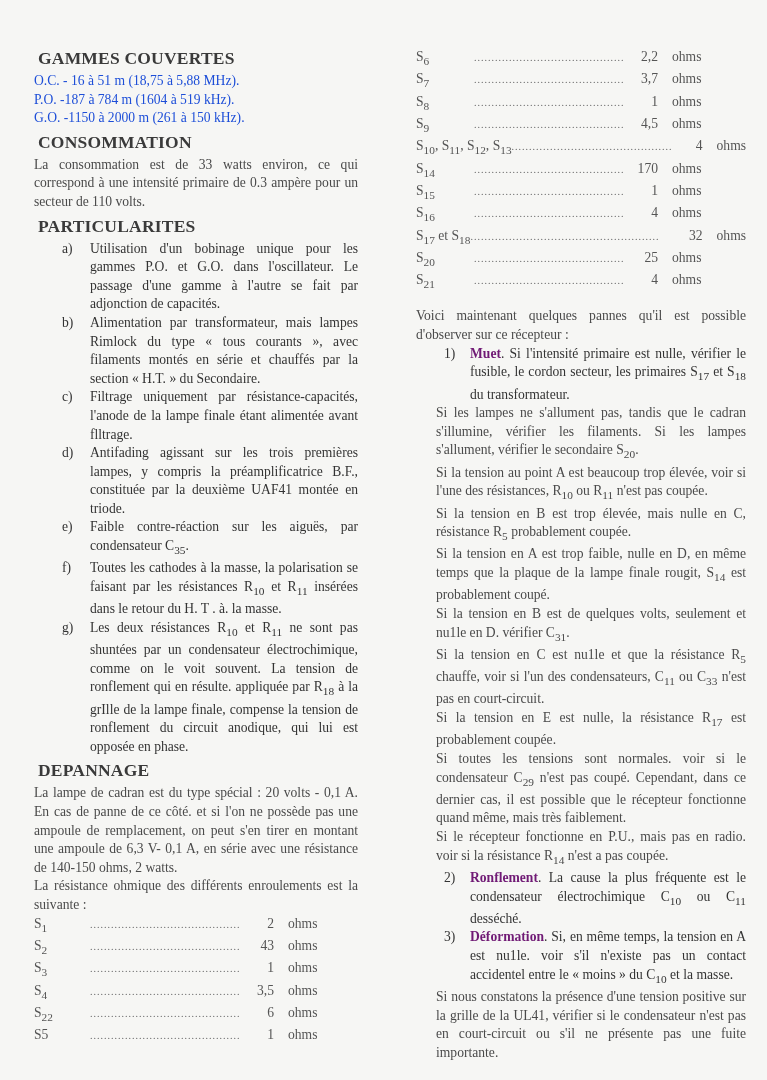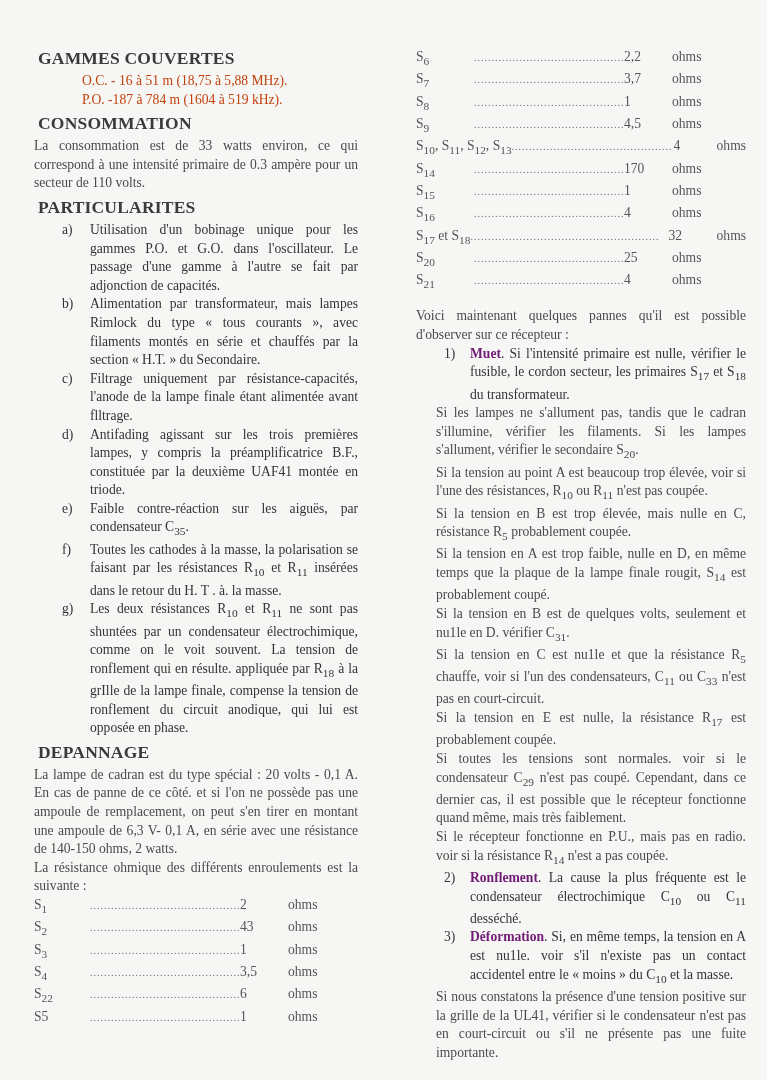--- a/index.html
+++ b/index.html
@@ -12,49 +12,50 @@
   }
   .col { position: absolute; top: 44px; }
   .left { left: 34px; width: 324px; }
   .right { left: 416px; width: 330px; }
   h2 {
     font-size: 17.5px; font-weight: bold; margin: 4px; line-height: 20px;
     letter-spacing: 0.2px; color: #3a3a3a;
   }
   p { margin: 0; font-size: 13.6px; line-height: 18.6px; text-align: justify; }
   .plain { color: #4a4a4a; }
-  .range p { color: #c2410c; margin-left: 48px; }
+  .range p { color: #1d4ed8; }
   .item { display: flex; font-size: 13.6px; line-height: 18.6px; }
   .item .mark { width: 28px; flex: 0 0 28px; text-align: left; }
   .item .txt { flex: 1; text-align: justify; }
   .left .list { padding-left: 28px; }
   .right .list { padding-left: 28px; }
   .right .list .item .mark { width: 26px; flex: 0 0 26px; }
   .indent { padding-left: 20px; }
   .res-table { font-size: 13.6px; line-height: 18.6px; }
   .res-row { display: flex; align-items: baseline; color: #555; }
   .res-row .lab { width: 56px; flex: 0 0 56px; white-space: nowrap; }
   .res-row .dots { flex: 0 0 150px; overflow: hidden; white-space: nowrap; color: #666; letter-spacing: 1px; font-size: 10px; }
-  .res-row .val { width: 34px; }
+  .res-row .val { width: 34px; text-align: right; }
   .res-row .unit { padding-left: 14px; }
   .right .res-row .lab { width: 58px; flex: 0 0 58px; }
   .right .res-row .dots { flex: 0 0 150px; }
   .right .res-row .val { width: 34px; }
   .right .res-row.wide .lab { width: auto; flex: 0 0 auto; }
   .right .res-row.wide .dots { flex: 1 1 auto; }
   b { color: #701a75; }
 </style>
 </head>
 <body>
 
 <div class="col left">
   <section class="range">
     <h2>GAMMES COUVERTES</h2>
     <p class="plain">O.C. - 16 à 51 m (18,75 à 5,88 MHz).</p>
     <p class="plain">P.O. -187 à 784 m (1604 à 519 kHz).</p>
+    <p class="plain">G.O. -1150 à 2000 m (261 à 150 kHz).</p>
   </section>
   <section>
     <h2>CONSOMMATION</h2>
     <p class="plain">La consommation est de 33 watts environ, ce qui correspond à une intensité primaire de 0.3 ampère pour un secteur de 110 volts.</p>
   </section>
   <section>
     <h2>PARTICULARITES</h2>
     <div class="list">
       <div class="item">
         <span class="mark">a)</span>

